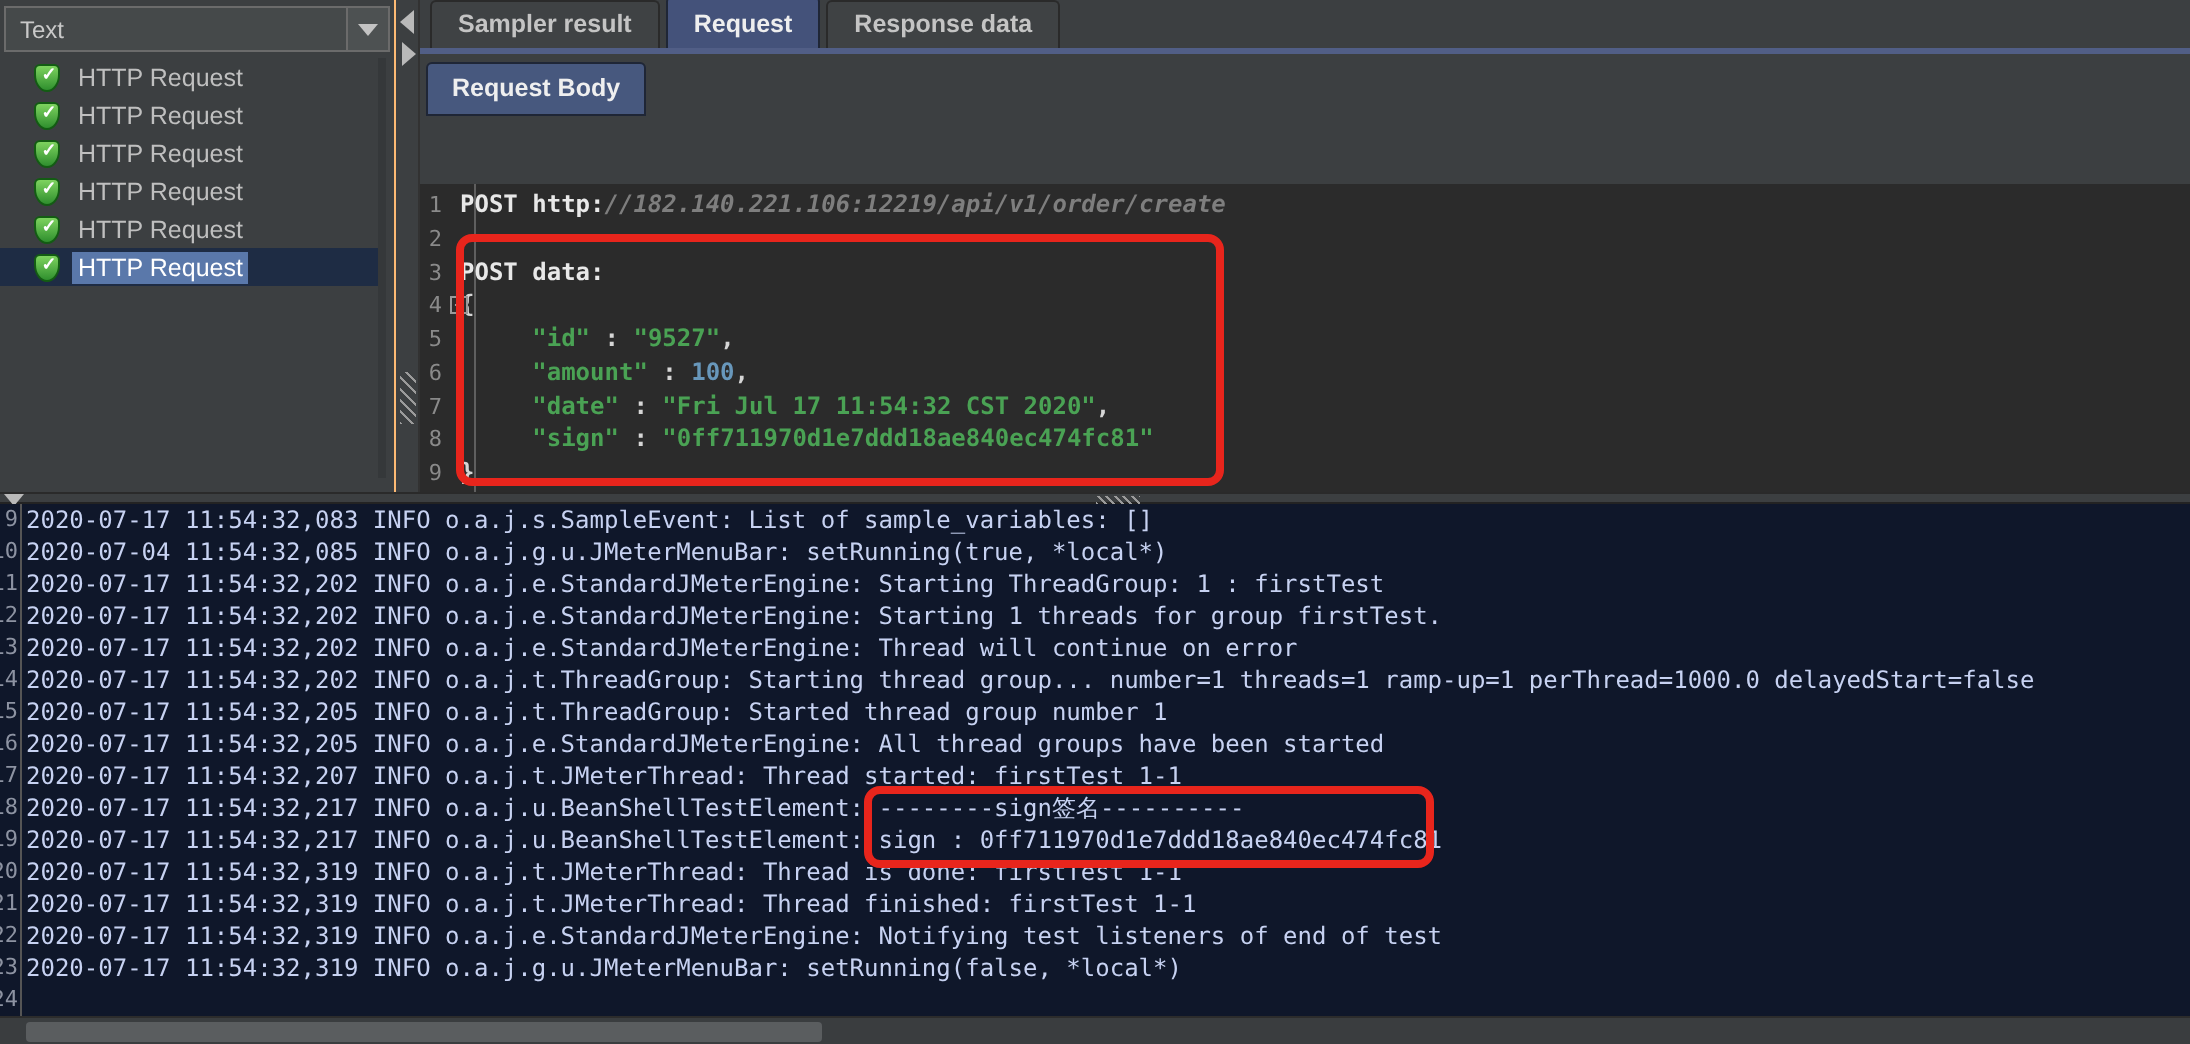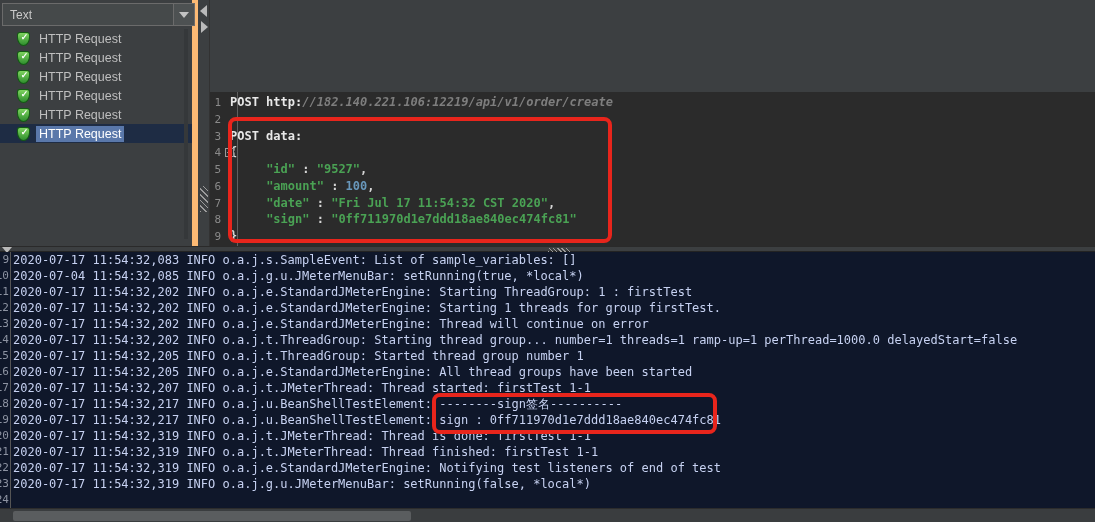--- a/index.html
+++ b/index.html
@@ -2,21 +2,21 @@
 <html><head>
 <meta charset="utf-8">
 <style>
   * { margin:0; padding:0; box-sizing:border-box; }
   html,body { background:#222; }
   .screen{
     position:relative; width:1095px; height:522px; overflow:hidden;
     background:#3c3f41; font-family:"Liberation Sans", sans-serif;
   }
   
-  .sidebar{ position:absolute; left:0; top:0; width:198px; height:246px; background:#3c3f41; border-right:6px solid #fdba74; }
+  .sidebar{ position:absolute; left:0; top:0; width:198px; height:246px; background:#3c3f41; border-right:1px solid #fdba74; }
   .filter-dropdown{
     position:absolute; left:2px; top:3px; width:193px; height:23px;
     background:#45494a; border:1px solid #6b6b6b; display:flex; align-items:center;
   }
   .filter-value{ flex:1; padding-left:7px; font-size:12px; color:#c9c9c9; }
   .filter-arrow{ width:21px; height:100%; border:none; border-left:1px solid #6b6b6b; background:#4d5152; display:flex; align-items:center; justify-content:center; cursor:pointer; }
   .tri-down{ width:0; height:0; border-left:5px solid transparent; border-right:5px solid transparent; border-top:6px solid #c3c3c3; }
   .tree{ position:absolute; left:0; top:29px; width:192px; list-style:none; }
   .tree-item{ height:19px; display:flex; align-items:center; padding-left:17px; cursor:default; }
   .tree-item.selected{ background:#1e2c44; }
@@ -122,21 +122,27 @@
     <div class="side-scroll"></div>
   </aside>
 
   <div class="vsplitter">
     <span class="tri-left"></span>
     <span class="tri-right"></span>
     <span class="vgrip"></span>
   </div>
 
   <section class="main">
+    <div class="tabbar" id="tabbar">
+        <div class="tab">Sampler result</div>
+        <div class="tab selected">Request</div>
+        <div class="tab">Response data</div>
+      </div>
     <div class="subtabbar" id="subtabbar">
+        <div class="subtab selected">Request Body</div>
       </div>
 
 
     <div class="editor" id="editor">
       <div class="gutter-divider"></div>
     <div class="code-line"><span class="code-num">1</span><span class="code-text"><span class="seg-keyword">POST http:</span><span class="seg-comment">//182.140.221.106:12219/api/v1/order/create</span></span></div>
         <div class="code-line"><span class="code-num">2</span><span class="code-text"></span></div>
         <div class="code-line"><span class="code-num">3</span><span class="code-text"><span class="seg-keyword">POST data:</span></span></div>
         <div class="code-line"><span class="code-num">4</span><span class="fold-box">−</span><span class="code-text"><span class="seg-plain">{</span></span></div>
         <div class="code-line"><span class="code-num">5</span><span class="code-text"><span class="seg-plain">     </span><span class="seg-string">"id"</span><span class="seg-plain"> : </span><span class="seg-string">"9527"</span><span class="seg-plain">,</span></span></div>

